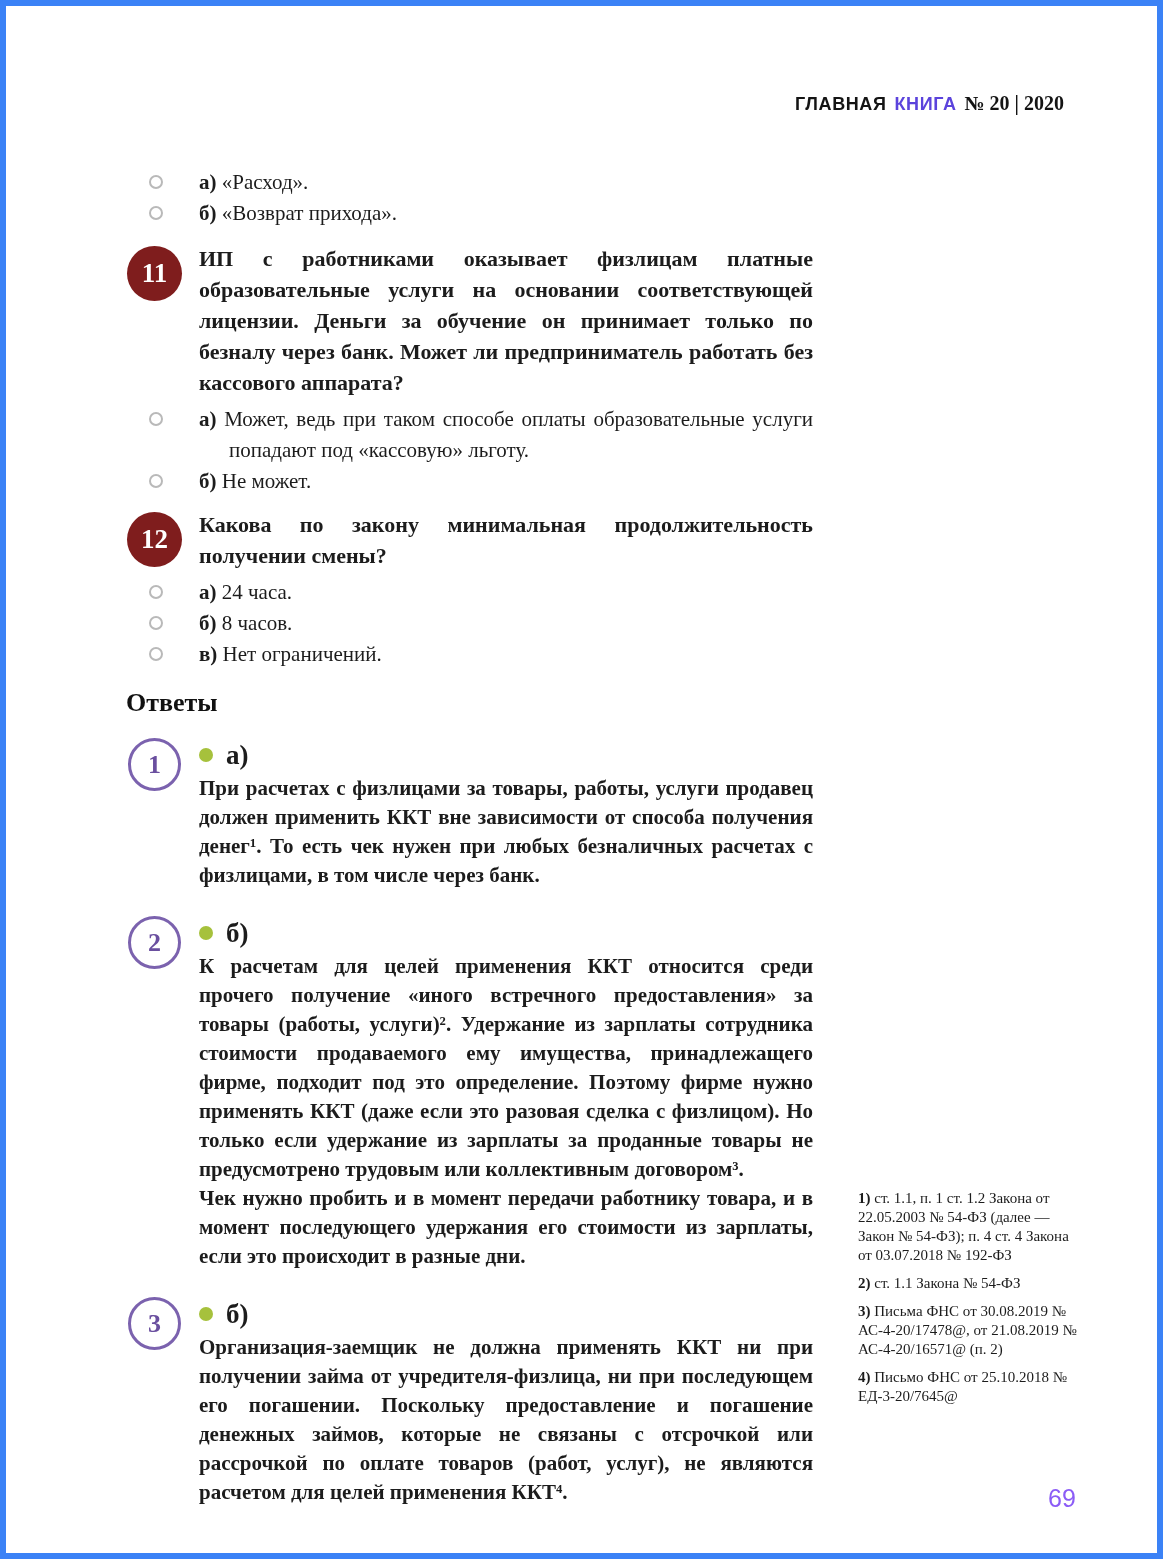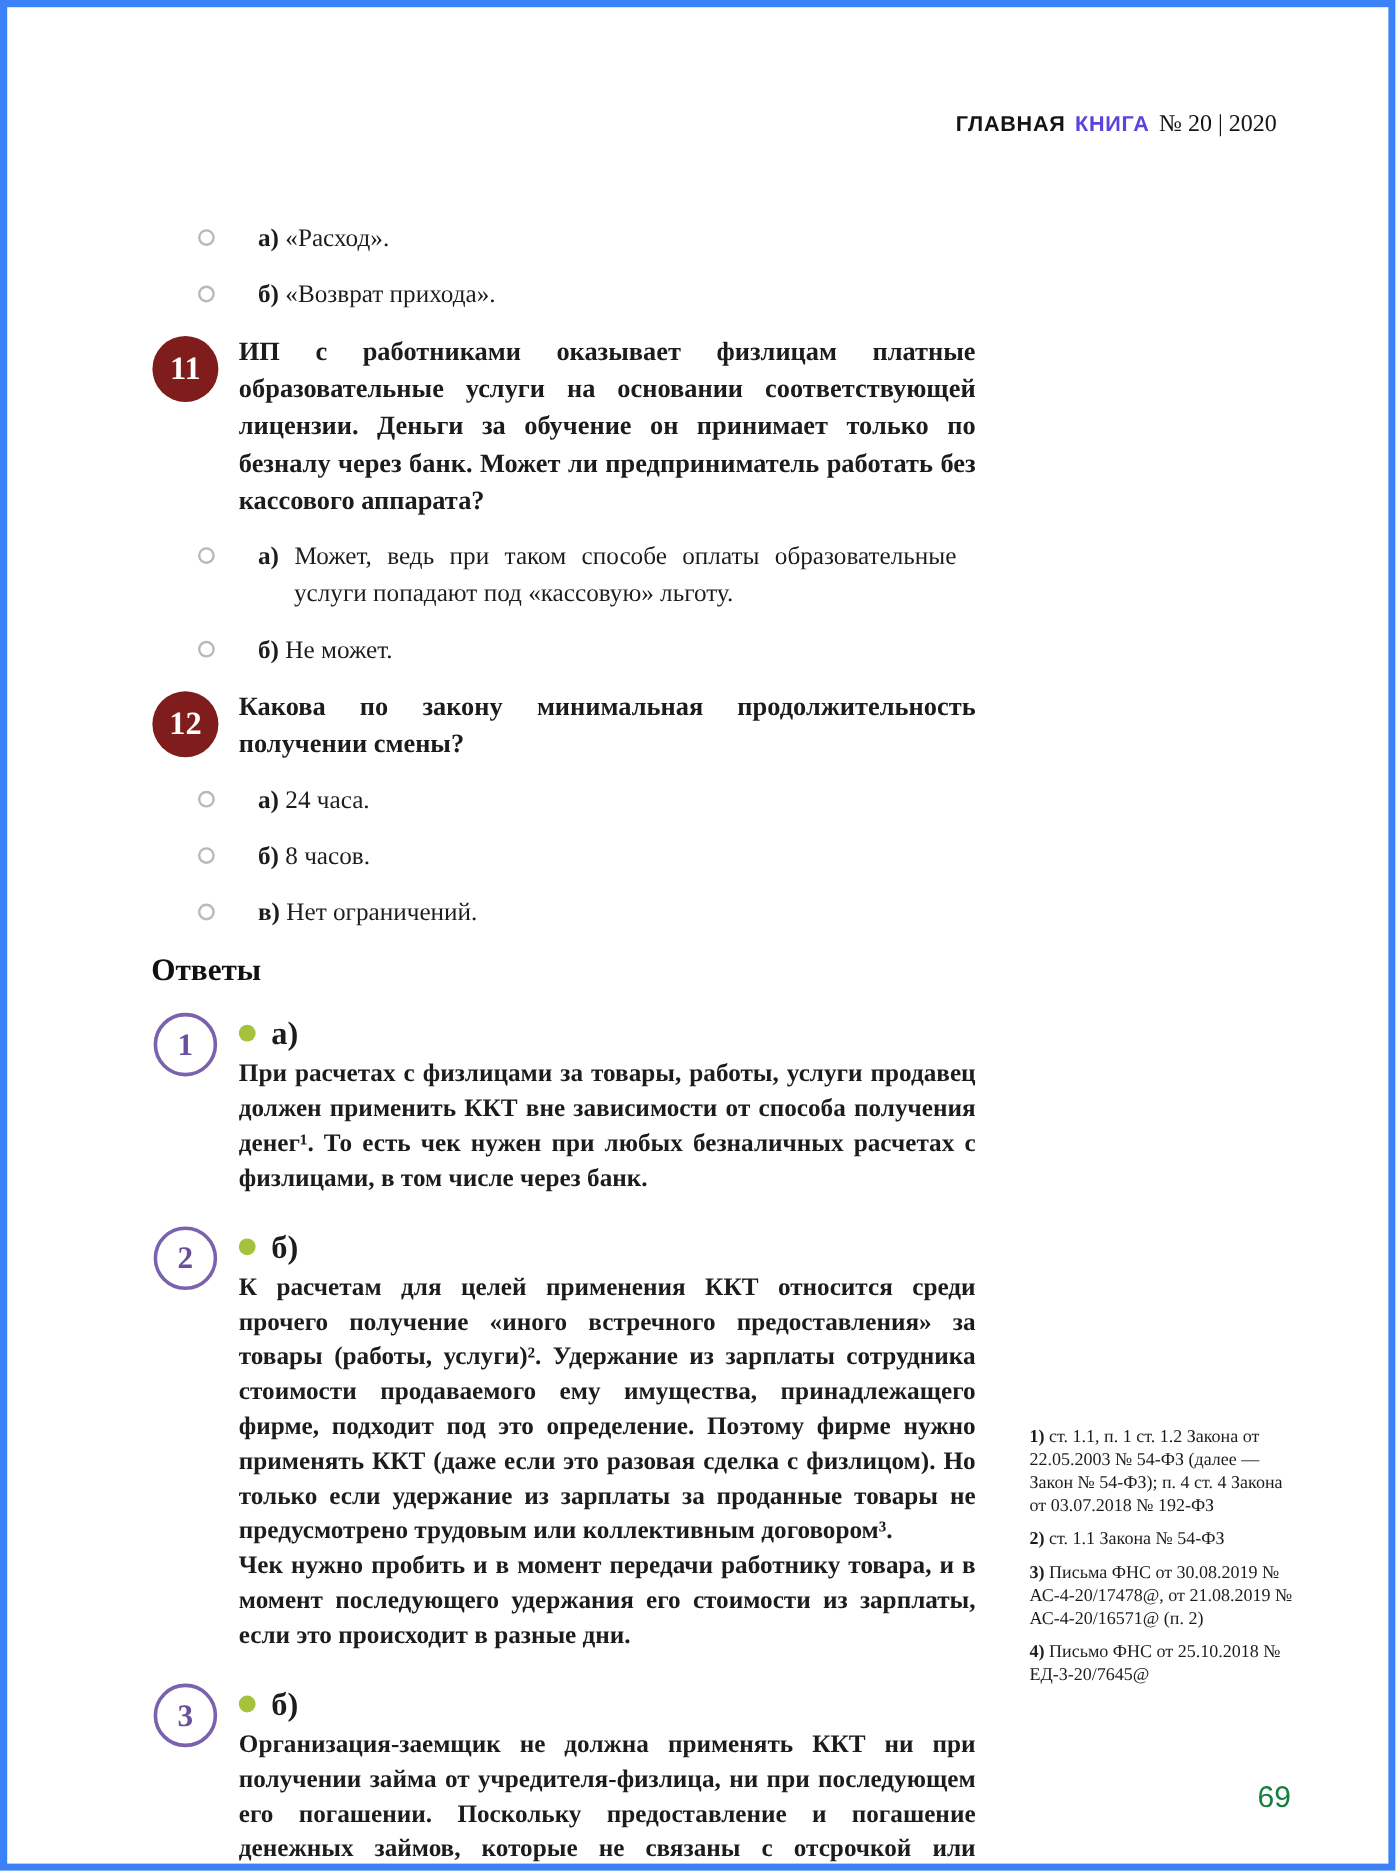--- a/index.html
+++ b/index.html
@@ -5,24 +5,24 @@
   html,body{margin:0;padding:0;background:#ffffff;}
   .page{
     position:relative;width:1163px;height:1559px;box-sizing:border-box;
     background:#ffffff;border:6px solid #3b82f6;overflow:hidden;
     font-family:"Liberation Serif","DejaVu Serif",serif;color:#1c1c1c;
   }
   
   .header{position:absolute;top:86px;right:93px;display:flex;align-items:baseline;gap:8px;white-space:nowrap;}
   .brand{font-family:"Liberation Sans","DejaVu Sans",sans-serif;font-weight:bold;font-size:18px;letter-spacing:.6px;color:#141414;}
   .brand.accent{color:#5b43dc;}
-  .issue{font-weight:normal;font-size:20px;color:#141414;}
+  .issue{font-weight:bold;font-size:20px;color:#141414;}
   
   .main{position:absolute;left:120px;top:161px;width:687px;}
-  .option{position:relative;padding-left:73px;margin:16px;}
+  .option{position:relative;padding-left:73px;margin:0;}
   .radio{position:absolute;left:23px;top:8px;width:14px;height:14px;border:2px solid #b9b9b9;border-radius:50%;background:#fff;box-sizing:border-box;}
   .option-text{font-size:21px;line-height:31px;padding-left:30px;text-indent:-30px;text-align:justify;}
   .opt-label{font-weight:bold;}
   .question{position:relative;padding-left:73px;margin-top:14px;}
   .qnum{
     position:absolute;left:1px;top:3px;width:55px;height:55px;border-radius:50%;
     background:#7f1d1d;color:#ffffff;font-weight:bold;font-size:27px;
     display:flex;align-items:center;justify-content:center;
   }
   .qtext{font-weight:bold;font-size:22px;line-height:31px;text-align:justify;}
@@ -39,21 +39,21 @@
   .ahead{display:flex;align-items:center;gap:13px;height:38px;}
   .bullet{width:14px;height:14px;border-radius:50%;background:#a6c13c;display:inline-block;}
   .aletter{font-weight:bold;font-size:27px;}
   .apara{margin:0;font-size:21px;line-height:29px;text-align:justify;font-weight:bold;}
   .apara + .apara{margin-top:0;}
   
   .footnotes{position:absolute;left:852px;top:1183px;width:220px;font-size:15px;line-height:19px;color:#1c1c1c;}
   .footnote{margin:0 0 9px 0;}
   .fn-marker{font-weight:bold;}
   
-  .page-number{position:absolute;top:1478px;left:1042px;font-family:"Liberation Sans","DejaVu Sans",sans-serif;font-size:25px;color:#15803d;}
+  .page-number{position:absolute;top:1478px;left:1042px;font-family:"Liberation Sans","DejaVu Sans",sans-serif;font-size:25px;color:#8b5cf6;}
 </style>
 </head>
 <body>
 
 <div class="page">
 
   <div class="header">
     <span class="brand">ГЛАВНАЯ</span>
     <span class="brand accent">КНИГА</span>
     <span class="issue">№ 20 | 2020</span>

